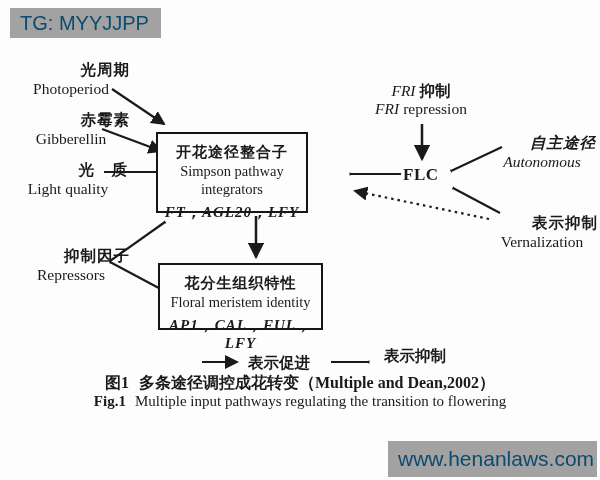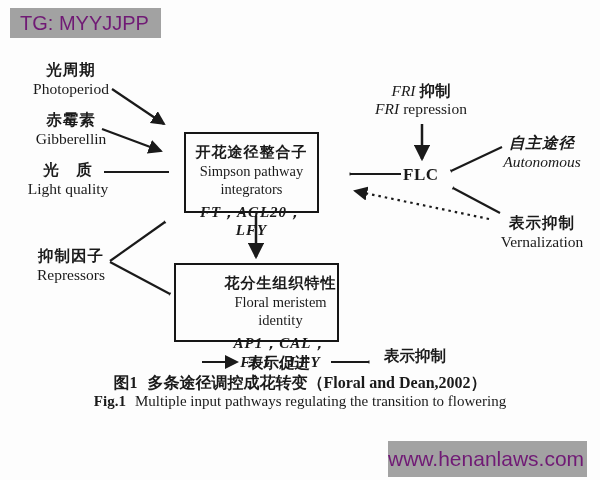--- a/index.html
+++ b/index.html
@@ -6,29 +6,29 @@
   #stage{
     position:relative; width:600px; height:480px;
     background:#fdfdfd; overflow:hidden;
     font-family:"Liberation Sans",sans-serif;
     color:#1a1a1a;
   }
   .abs{position:absolute;}
   svg{position:absolute; left:0; top:0;}
   
   .wm{
-    background:#a2a2a2; color:#701a75;
+    background:#a2a2a2; color:#0c4a6e;
     font-family:"Liberation Sans",sans-serif;
     white-space:nowrap;
   }
   .wm-tl{left:10px; top:8px; width:141px; height:30px; line-height:30px; font-size:20px; padding-left:10px;}
-  .wm-br{left:388px; top:441px; width:199px; height:36px; line-height:36px; font-size:21px; }
+  .wm-br{left:388px; top:441px; width:199px; height:36px; line-height:36px; font-size:21px; padding-left:10px;}
   
   .lbl{ text-align:center; line-height:19px; white-space:nowrap;}
-  .lbl .zh{display:block; font-weight:700; font-size:15.5px; letter-spacing:1px; font-family:"Liberation Sans",sans-serif;}
+  .lbl .zh{display:block; font-weight:700; font-size:15.5px; letter-spacing:1px; font-family:"Liberation Sans",sans-serif;text-align:right;}
   .lbl .en{display:block; font-weight:400; font-size:15.5px; font-family:"Liberation Serif",serif;}
   
   .pbox{
     border:2px solid #161616; background:#fdfdfd;
     text-align:center; box-sizing:border-box;
   }
   .pbox .zh{display:block; font-weight:700; font-size:15px; letter-spacing:1px; margin-top:9px;}
   .pbox .en{display:block; font-family:"Liberation Serif",serif; font-size:14.5px; line-height:18px;}
   .pbox .genes{display:block; font-family:"Liberation Serif",serif; font-style:italic; font-weight:600; font-size:15px; letter-spacing:1px; margin-top:5px;}
   
@@ -91,27 +91,27 @@
   </div>
   <div class="abs lbl" style="left:8px; top:160px; width:120px;">
     <span class="zh">光　质</span>
     <span class="en">Light quality</span>
   </div>
   <div class="abs lbl" style="left:12px; top:246px; width:118px;">
     <span class="zh">抑制因子</span>
     <span class="en">Repressors</span>
   </div>
 
-  <div class="abs pbox" style="left:184px; top:132px; width:135px; height:81px;">
+  <div class="abs pbox" style="left:156px; top:132px; width:152px; height:81px;">
     <span class="zh">开花途径整合子</span>
     <span class="en">Simpson pathway integrators</span>
     <span class="genes">FT，AGL20，LFY</span>
   </div>
 
-  <div class="abs pbox" style="left:174px; top:263px; width:165px; height:79px;padding-left:48px;">
+  <div class="abs pbox" style="left:158px; top:263px; width:165px; height:67px;">
     <span class="zh">花分生组织特性</span>
     <span class="en">Floral meristem identity</span>
     <span class="genes">AP1，CAL，FUL，LFY</span>
   </div>
 
   <div class="abs fri" style="left:356px; top:82px; width:130px;">
     <div><i>FRI</i><span class="zh">抑制</span></div>
     <div><i>FRI</i><span class="en">repression</span></div>
   </div>
 
@@ -123,19 +123,19 @@
   </div>
   <div class="abs lbl" style="left:486px; top:213px; width:112px;">
     <span class="zh">表示抑制</span>
     <span class="en">Vernalization</span>
   </div>
 
   <div class="abs legend-txt" style="left:248px; top:353px;">表示促进</div>
   <div class="abs legend-txt" style="left:384px; top:346px;">表示抑制</div>
 
   <div class="abs cap cap-zh">
-    <span class="cap-label">图1</span><span class="cap-text">多条途径调控成花转变（Floral and Dean,2002）</span>
+    <span class="cap-label">图1</span><span class="cap-text">多条途径调控成花转变（Multiple and Dean,2002）</span>
   </div>
   <div class="abs cap cap-en">
     <span class="cap-label">Fig.1</span><span>Multiple input pathways regulating the transition to flowering</span>
   </div>
 
 </div>
 
 </body></html>

